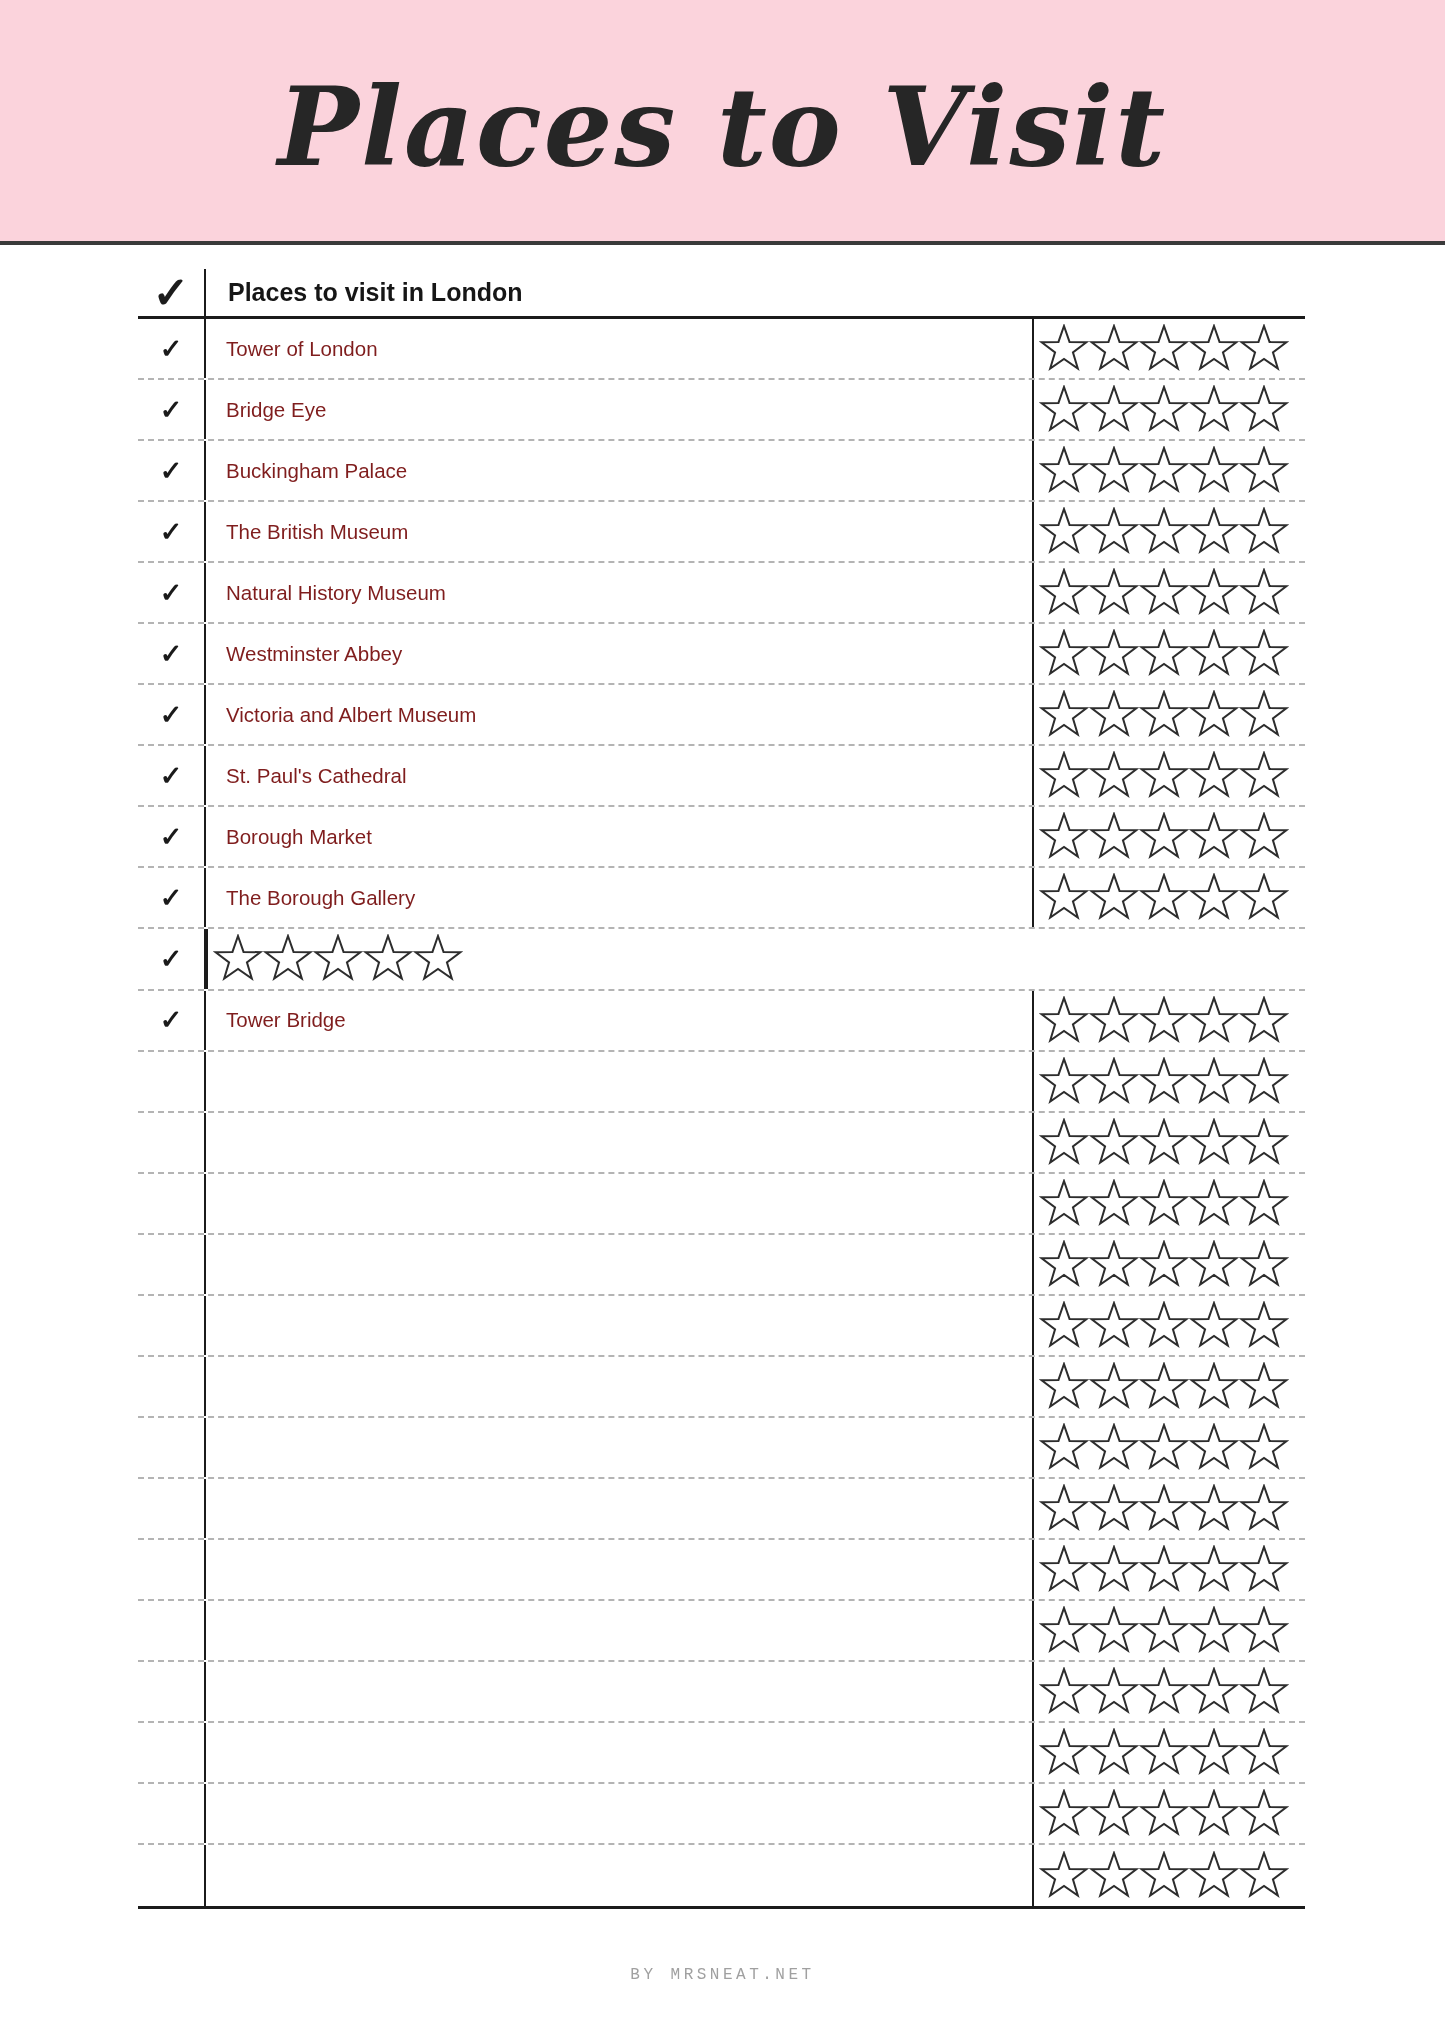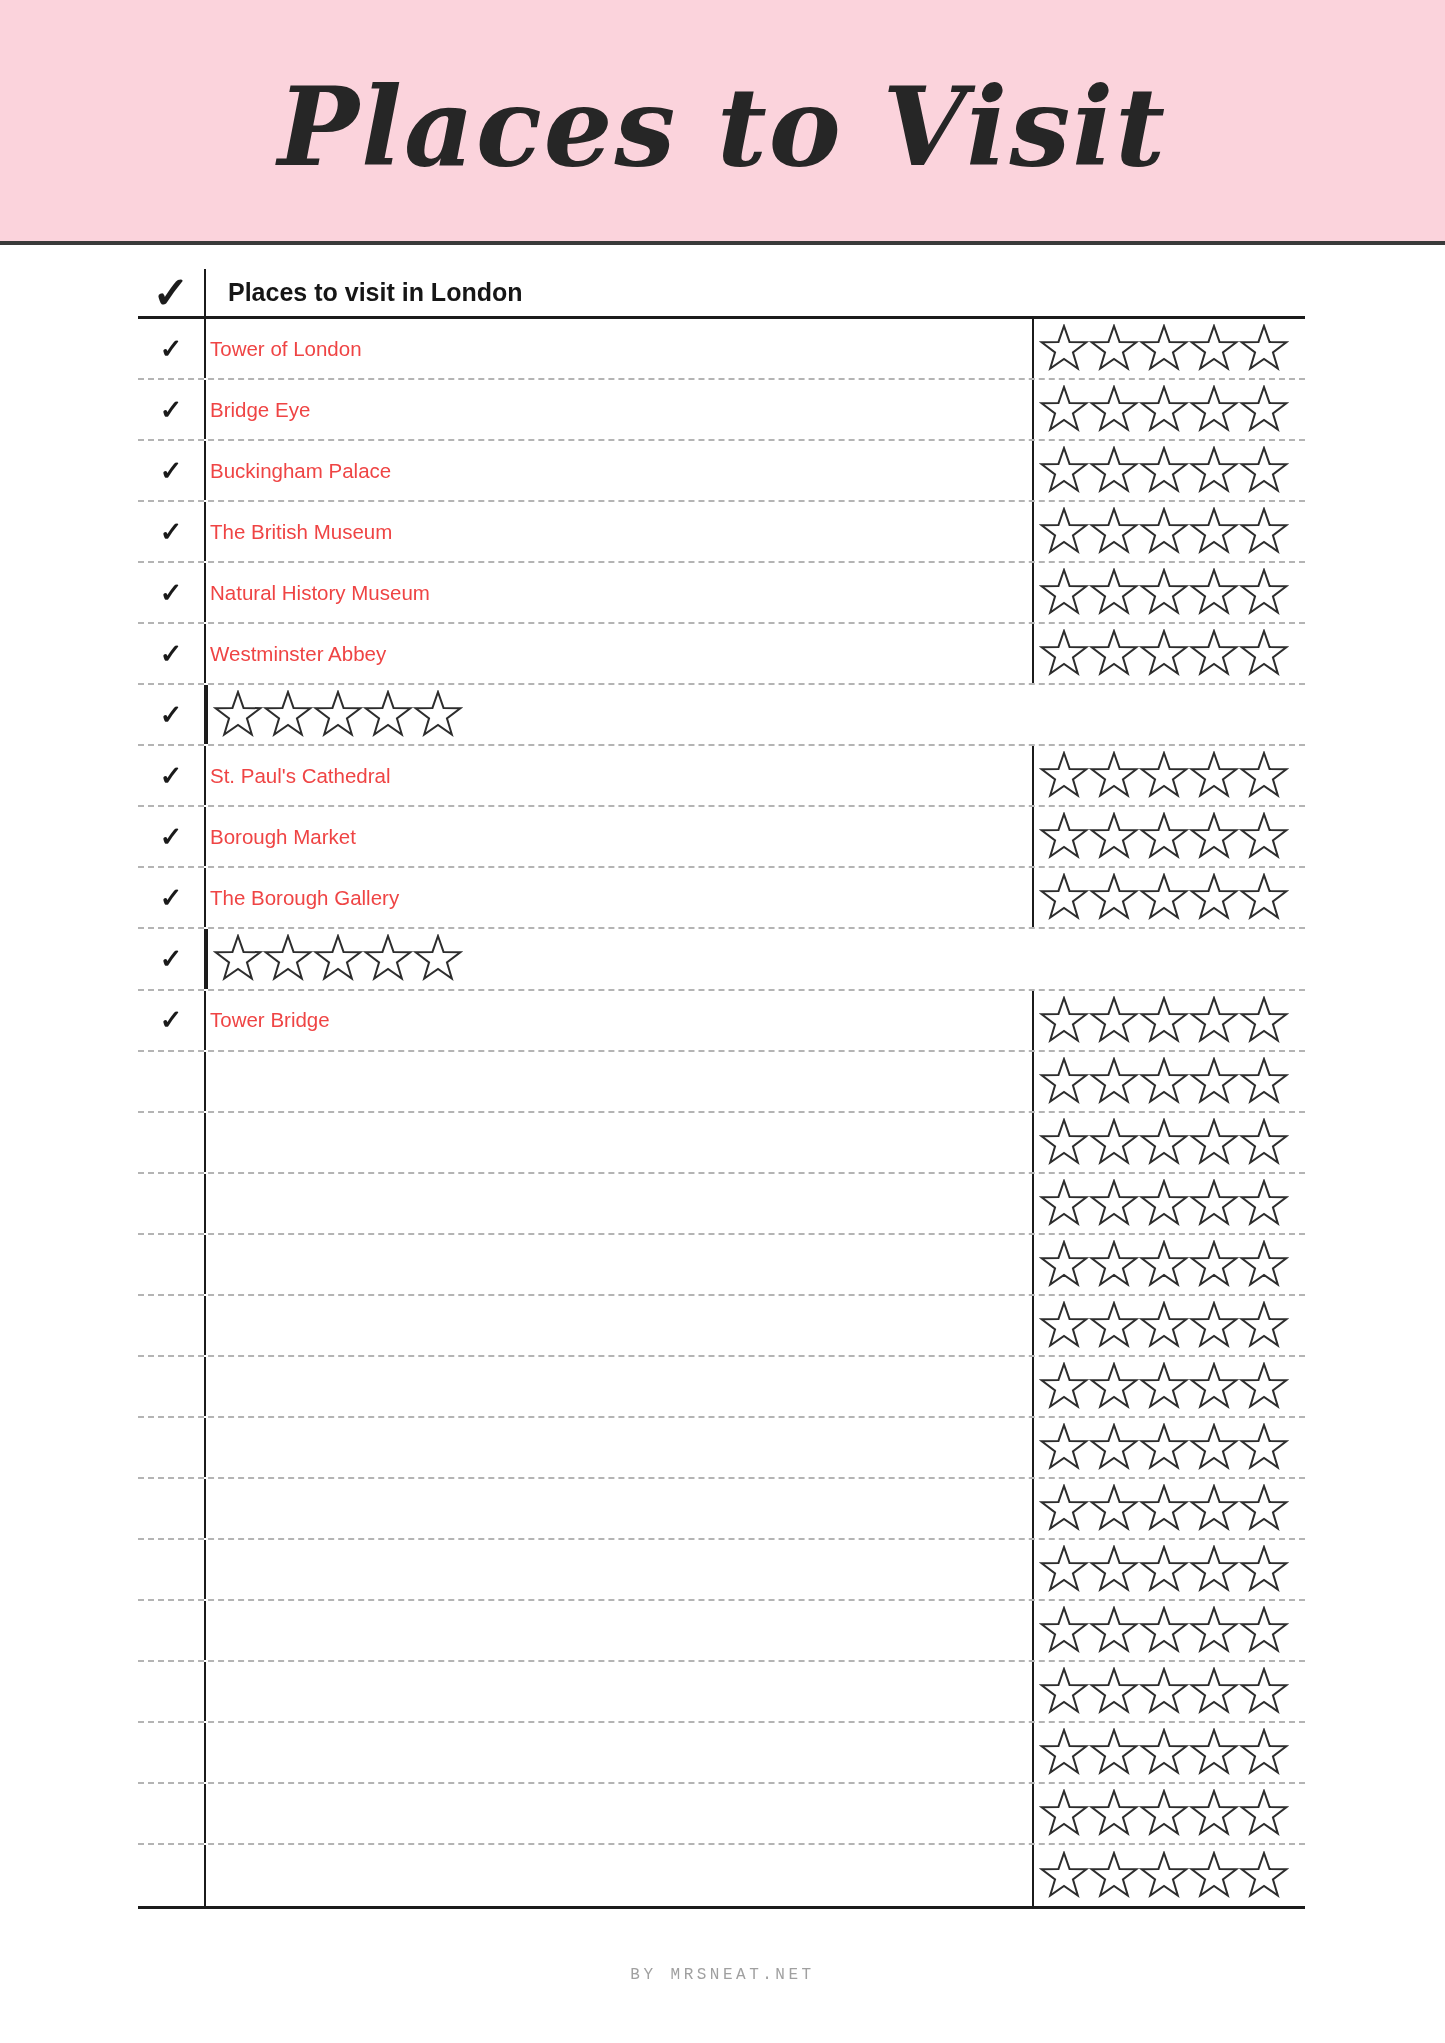--- a/index.html
+++ b/index.html
@@ -57,22 +57,22 @@
   .row {
     display:flex; height:61.05px;
     border-bottom:2px dashed #b4b4b4;
   }
   .row:last-child { border-bottom:none; }
   .row-check {
     font-size:27px; font-weight:600; color:#1a1a1a;
   }
   .label-col {
     flex:1; display:flex; align-items:center;
-    padding-left:4px;
-    font-size:20.5px; color:#ef4444;
+    padding-left:20px;
+    font-size:20.5px; color:#7f1d1d;
   }
   .stars-col {
     width:273px; flex:0 0 273px;
     border-left:2.5px solid #1b1b1b;
     display:flex; align-items:center;
     padding-left:5px;
   }
   .stars-col svg { display:block; flex:0 0 auto; }
 
   
@@ -237,20 +237,21 @@
   </svg>
             <svg width="50" height="49" viewBox="0 0 50 49">
     <polygon points="25,2 30.53,17.9 47.35,18.24 33.94,28.4 38.81,44.51 25,34.9 11.19,44.51 16.06,28.4 2.65,18.24 19.47,17.9" fill="#ffffff" stroke="#2d2d2d" stroke-width="2"></polygon>
   </svg>
           </div>
   </div>
         <div class="row">
     <div class="check-col">
       <span class="row-check">✓</span>
     </div>
+    <div class="label-col">Victoria and Albert Museum</div>
     <div class="stars-col">
             <svg width="50" height="49" viewBox="0 0 50 49">
     <polygon points="25,2 30.53,17.9 47.35,18.24 33.94,28.4 38.81,44.51 25,34.9 11.19,44.51 16.06,28.4 2.65,18.24 19.47,17.9" fill="#ffffff" stroke="#2d2d2d" stroke-width="2"></polygon>
   </svg>
             <svg width="50" height="49" viewBox="0 0 50 49">
     <polygon points="25,2 30.53,17.9 47.35,18.24 33.94,28.4 38.81,44.51 25,34.9 11.19,44.51 16.06,28.4 2.65,18.24 19.47,17.9" fill="#ffffff" stroke="#2d2d2d" stroke-width="2"></polygon>
   </svg>
             <svg width="50" height="49" viewBox="0 0 50 49">
     <polygon points="25,2 30.53,17.9 47.35,18.24 33.94,28.4 38.81,44.51 25,34.9 11.19,44.51 16.06,28.4 2.65,18.24 19.47,17.9" fill="#ffffff" stroke="#2d2d2d" stroke-width="2"></polygon>
   </svg>

